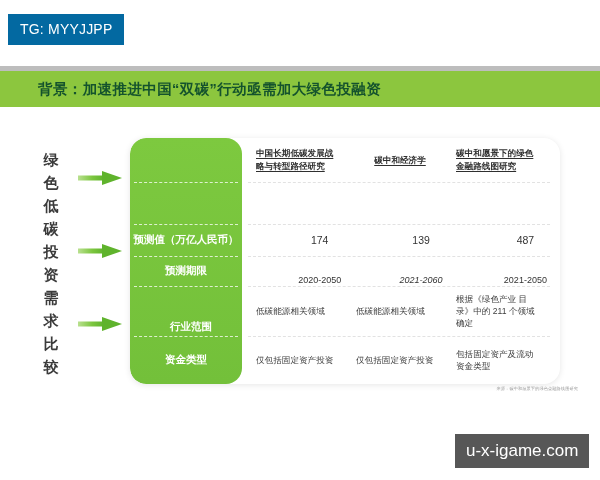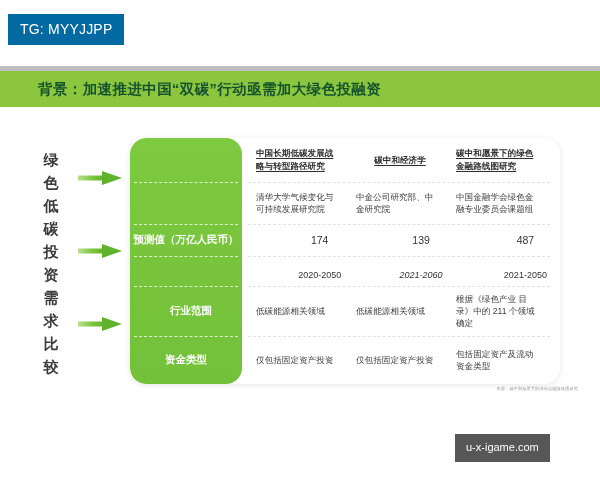--- a/index.html
+++ b/index.html
@@ -194,21 +194,21 @@
     transform: scale(1);
   }
 
   
   .watermark {
     position: absolute;
     left: 455px;
     top: 434px;
     background: #575757;
     color: #ffffff;
-    font-size: 11px;
+    font-size: 17px;
     line-height: 1;
     padding: 8px 11px 9px 11px;
     white-space: nowrap;
   }
 </style>
 </head>
 <body>
 
 <div class="tg-tag">TG: MYYJJPP</div>
 
@@ -257,22 +257,23 @@
   </svg>
 </div>
 
 <div class="card">
 
   <div class="labelcol">
     <div class="ldash" style="top:44px;"></div>
     <div class="ldash" style="top:86px;"></div>
     <div class="lrow" style="top:86px;height:32px;">预测值（万亿人民币）</div>
     <div class="ldash" style="top:118px;"></div>
+    <div class="lrow" style="top:118px;height:30px;">预测期限</div>
     <div class="ldash" style="top:148px;"></div>
-    <div class="lrow" style="top:148px;height:50px;padding-left:12px;">行业范围</div>
+    <div class="lrow" style="top:164px;height:50px;padding-left:12px;">行业范围</div>
     <div class="ldash" style="top:198px;"></div>
     <div class="lrow" style="top:198px;height:48px;">资金类型</div>
   </div>
 
   <div class="datacol">
 
     <div class="drow" style="top:0px;height:44px;align-items:center;">
       <div class="cell c1 hdr-cell">
         <u><span>中国长期低碳发展战</span></u><br>
         <u><span>略与转型路径研究</span></u>
@@ -280,44 +281,30 @@
       <div class="cell c2 hdr-cell center">
         <u><span>碳中和经济学</span></u>
       </div>
       <div class="cell c3 hdr-cell">
         <u><span>碳中和愿景下的绿色</span></u><br>
         <u><span>金融路线图研究</span></u>
       </div>
     </div>
     <div class="ddash" style="top:44px;"></div>
 
-    <div class="drow" style="top:44px;height:42px;align-items:center;">
-      <div class="cell c1">
-        <span>清华大学气候变化与</span><br>
-        <span>可持续发展研究院</span>
-      </div>
-      <div class="cell c2">
-        <span>中金公司研究部、中</span><br>
-        <span>金研究院</span>
-      </div>
-      <div class="cell c3">
-        <span>中国金融学会绿色金</span><br>
-        <span>融专业委员会课题组</span>
-      </div>
-    </div>
     <div class="ddash" style="top:86px;"></div>
 
     <div class="drow" style="top:86px;height:32px;align-items:center;">
       <div class="cell c1 num">174</div>
       <div class="cell c2 num">139</div>
       <div class="cell c3 num">487</div>
     </div>
     <div class="ddash" style="top:118px;"></div>
 
-    <div class="drow" style="top:131px;height:30px;align-items:flex-start;">
+    <div class="drow" style="top:118px;height:30px;align-items:flex-end;">
       <div class="cell c1 num" style="font-size:9px;">2020-2050</div>
       <div class="cell c2 num" style="font-size:9px;font-style:italic;">2021-2060</div>
       <div class="cell c3 num" style="font-size:9px;">2021-2050</div>
     </div>
     <div class="ddash" style="top:148px;"></div>
 
     <div class="drow" style="top:148px;height:50px;align-items:center;">
       <div class="cell c1">低碳能源相关领域</div>
       <div class="cell c2">低碳能源相关领域</div>
       <div class="cell c3">

